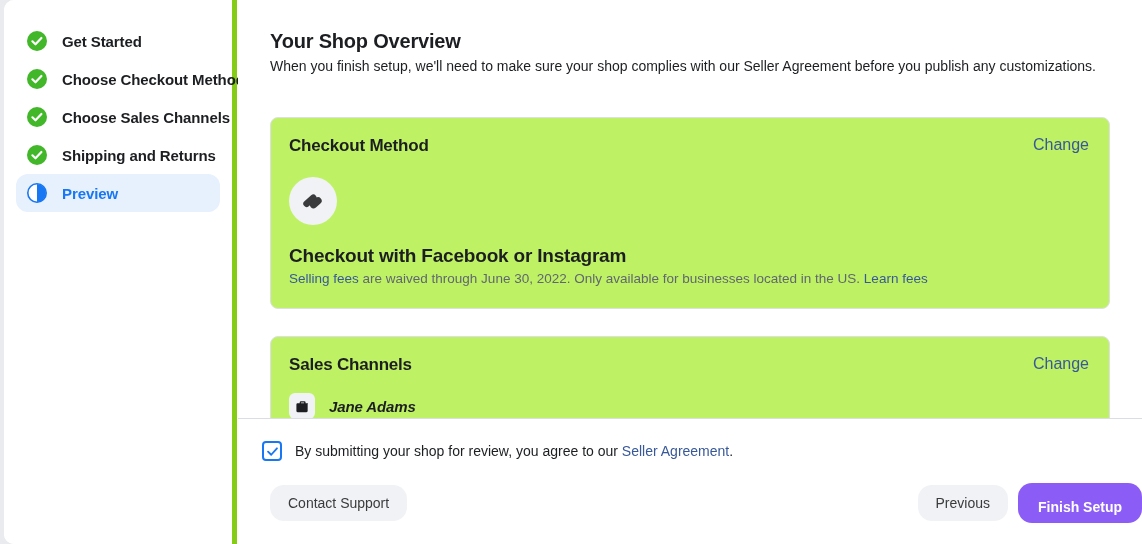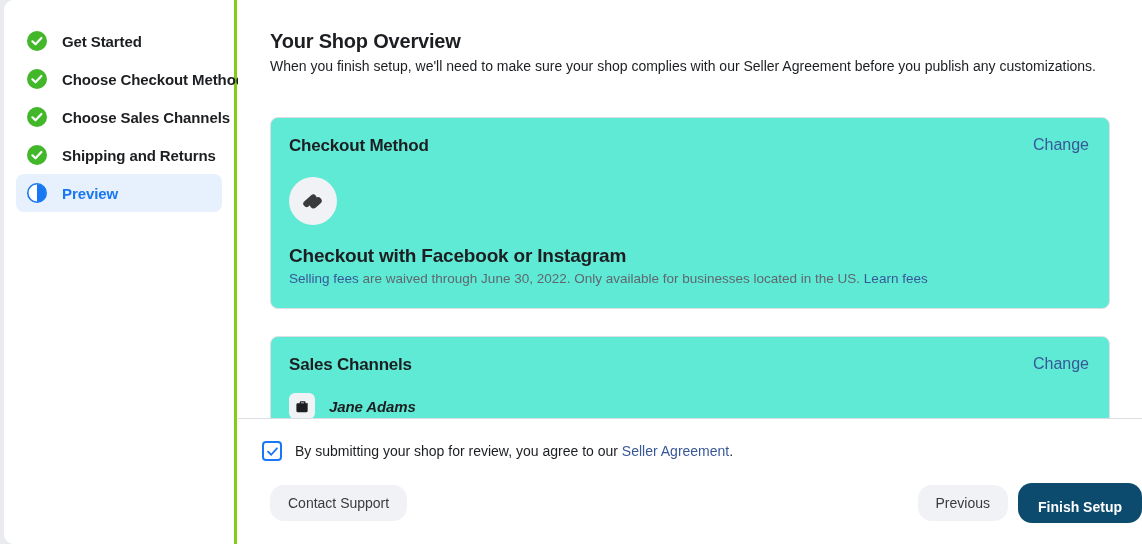--- a/index.html
+++ b/index.html
@@ -22,37 +22,37 @@
     border-bottom-left-radius: 10px;
     overflow: hidden;
   }
 
   
   .sidebar {
     position: absolute;
     left: 0; top: 0;
     width: 233px; height: 544px;
     background: #ffffff;
-    border-right: 3px solid #84cc16;
+    border-right: 5px solid #84cc16;
     padding-top: 22px;
   }
 
   .steps { position: relative; }
 
   .step {
     position: relative;
     display: flex;
     align-items: center;
     height: 38px;
     margin: 0 12px 0 12px;
     padding: 0 10px;
     border-radius: 8px;
     cursor: pointer;
   }
-  .step.active { background: #e7f0fd; }
+  .step.active { background: #e7f0fd; border-radius: 12px; }
 
   .step-icon {
     width: 22px; height: 22px;
     flex: 0 0 22px;
     margin-right: 14px;
     position: relative;
     display: flex;
     align-items: center;
     justify-content: center;
   }
@@ -113,21 +113,21 @@
     position: absolute;
     left: 0; top: 90px;
     width: 904px;
     height: 329px;
     overflow: hidden;
     border-bottom: 1px solid #dadde1;
   }
 
   .card {
     margin: 27px 32px 0 32px;
-    background: #5eead4;
+    background: #bef264;
     border: 1px solid #dddfe2;
     border-radius: 8px;
     padding: 18px 20px 20px 18px;
     position: relative;
   }
 
   .card-head {
     display: flex;
     align-items: flex-start;
     justify-content: space-between;
@@ -235,21 +235,21 @@
     cursor: pointer;
     white-space: nowrap;
   }
   .btn-secondary {
     background: #f0f2f5;
     color: #3a3b3c;
     height: 36px;
     padding: 0 18px;
   }
   .btn-primary {
-    background: #0c4a6e;
+    background: #8b5cf6;
     color: #ffffff;
     font-weight: bold;
     height: 40px;
     padding: 16px 20px;
   }
   .spacer { flex: 1 1 auto; }
   .btn-previous { margin-right: 10px; text-align: center; }
 </style>
 </head>
 <body>

